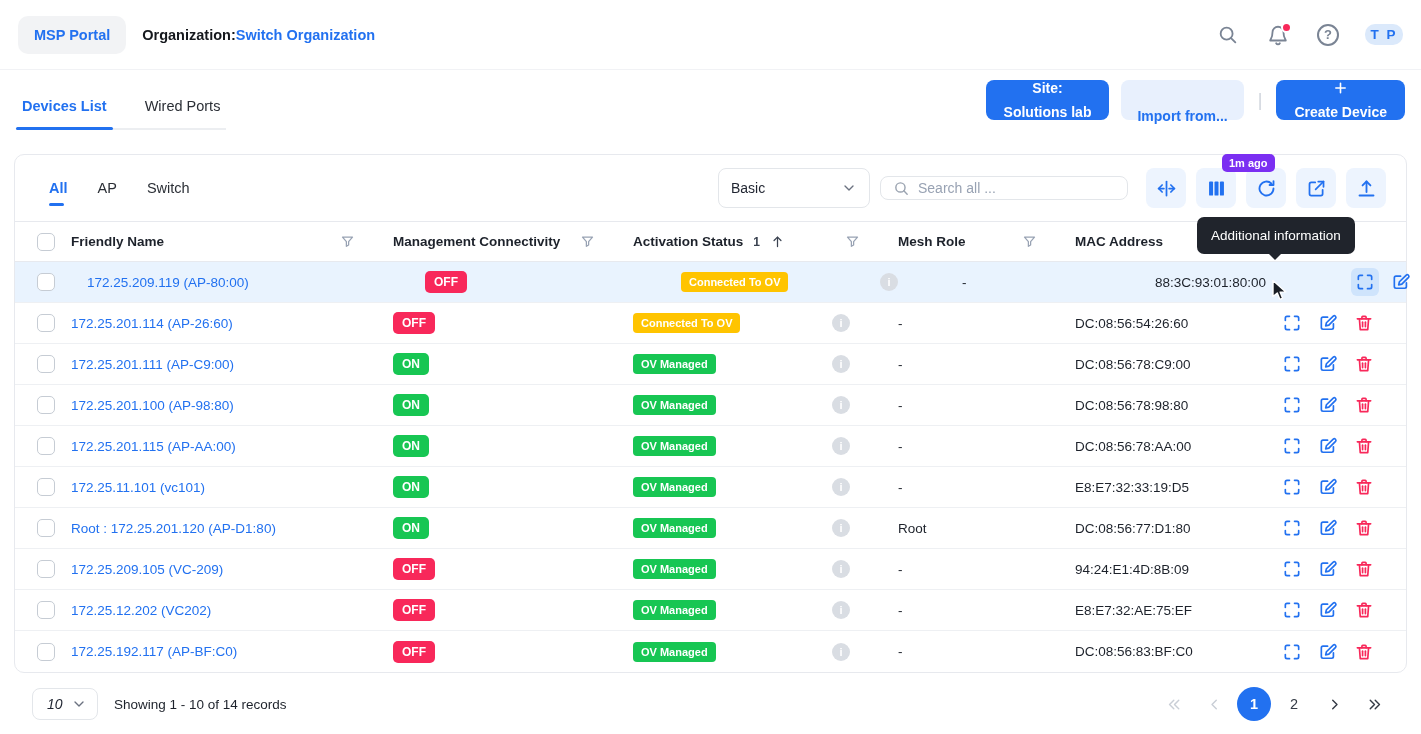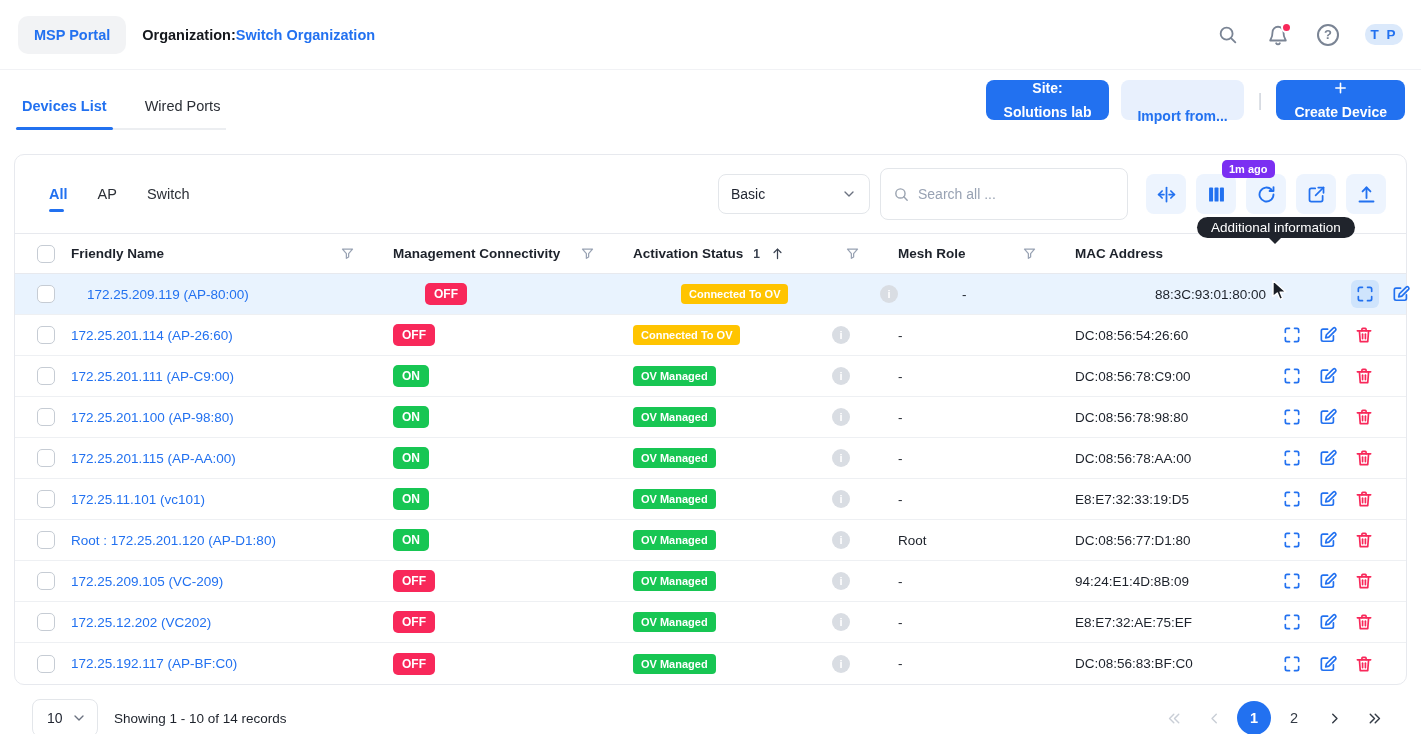--- a/index.html
+++ b/index.html
@@ -51,21 +51,21 @@
   
   .card{margin:24px 14px 0;border:1px solid var(--border);border-radius:10px;background:#fff;}
   .card-toolbar{display:flex;align-items:center;padding:13px 20px;gap:10px;}
   .type-tabs{display:flex;gap:30px;margin-left:14px;}
   .type-tab{position:relative;font-size:14.5px;color:#2b2f36;font-weight:500;padding-bottom:10px;top:5px;cursor:pointer;}
   .type-tab.active{color:var(--accent);font-weight:700;}
   .type-tab.active::after{content:"";position:absolute;left:0;right:4px;bottom:0;height:3px;border-radius:2px;background:var(--accent);}
   .toolbar-right{margin-left:auto;display:flex;align-items:center;gap:10px;}
   .select{width:152px;height:40px;border:1px solid #e3e6ea;border-radius:8px;display:flex;align-items:center;justify-content:space-between;padding:0 12px;font-size:14px;color:#1f2430;cursor:pointer;background:#fff;}
   .chev{width:16px;height:16px;color:#6b7280;}
-  .search-box{width:248px;height:52px;border:1px solid #e3e6ea;border-radius:8px;display:flex;align-items:center;gap:8px;padding:0 12px;background:#fff;margin-right:8px;}
+  .search-box{width:248px;height:24px;border:1px solid #e3e6ea;border-radius:8px;display:flex;align-items:center;gap:8px;padding:0 12px;background:#fff;margin-right:8px;}
   .search-box svg{width:17px;height:17px;color:#9aa3b0;flex:none;}
   .search-box input{border:none;outline:none;font-size:14px;color:#1f2430;width:100%;background:transparent;}
   .search-box input::placeholder{color:var(--muted);}
   .tool-btn{position:relative;width:40px;height:40px;border:none;border-radius:8px;background:#edf4fe;color:var(--accent);display:flex;align-items:center;justify-content:center;cursor:pointer;}
   .tool-btn svg{width:21px;height:21px;}
   .refresh-badge{position:absolute;top:-14px;left:-24px;background:var(--purple);color:#fff;font-size:11px;font-weight:700;padding:3px 7px;border-radius:5px;white-space:nowrap;}
 
   
   .thead{display:grid;grid-template-columns:var(--grid);align-items:center;height:41px;border-top:1px solid var(--border);border-bottom:1px solid var(--border);font-size:13.5px;font-weight:700;color:var(--text);}
   .th{display:flex;align-items:center;padding-left:6px;}
@@ -87,30 +87,30 @@
   .info-dot{margin-left:auto;margin-right:42px;width:18px;height:18px;border-radius:50%;background:#d9dde3;color:#fff;font-size:11px;font-weight:700;display:flex;align-items:center;justify-content:center;cursor:pointer;flex:none;}
   .c-actions{justify-content:flex-end;gap:8px;padding-right:28px;}
   .row-icon{width:28px;height:28px;border:none;background:transparent;border-radius:6px;display:flex;align-items:center;justify-content:center;cursor:pointer;}
   .row-icon svg{width:20px;height:20px;}
   .row-icon.expand,.row-icon.edit{color:var(--accent);}
   .row-icon.delete{color:var(--red);}
   .row-icon.hovered{background:#cfe4fc;}
 
   
   .footer{display:flex;align-items:center;padding:14px 30px 0 32px;}
-  .size-select{height:38px;min-width:66px;border:1px solid #e3e6ea;border-radius:8px;display:flex;align-items:center;justify-content:space-between;gap:8px;padding:0 10px 0 14px;font-size:14px;color:#1f2430;cursor:pointer;background:#fff;}
+  .size-select{height:32px;min-width:66px;border:1px solid #e3e6ea;border-radius:8px;display:flex;align-items:center;justify-content:space-between;gap:8px;padding:0 10px 0 14px;font-size:14px;color:#1f2430;cursor:pointer;background:#fff;font-style:italic;}
   .records{margin-left:16px;font-size:13.5px;color:var(--text);}
   .pagination{margin-left:auto;display:flex;align-items:center;gap:6px;}
   .pg-btn{width:34px;height:34px;border:none;background:transparent;display:flex;align-items:center;justify-content:center;font-size:14.5px;color:#343b46;cursor:pointer;border-radius:50%;}
   .pg-btn.disabled{color:#c9ced6;cursor:default;}
   .pg-btn svg{width:17px;height:17px;}
   .pg-num.active{background:var(--accent);color:#fff;font-weight:700;}
 
   
-  .tooltip{position:absolute;left:1197px;top:217px;background:var(--tooltip-bg);color:#fff;font-size:13.5px;padding:3px 14px;border-radius:14px;z-index:20;white-space:nowrap;}
+  .tooltip{position:absolute;left:1197px;top:217px;background:var(--tooltip-bg);color:#fff;font-size:13.5px;padding:11px 14px;border-radius:7px;z-index:20;white-space:nowrap;}
   .tooltip::after{content:"";position:absolute;bottom:-6px;left:72px;border:6px solid transparent;border-top-color:var(--tooltip-bg);border-bottom:0;}
   .cursor{position:absolute;left:1270px;top:279px;z-index:30;pointer-events:none;}
 </style>
 </head>
 <body>
 
 <div class="page">
 
   <header class="topbar">
     <div class="brand-chip">MSP Portal</div>

